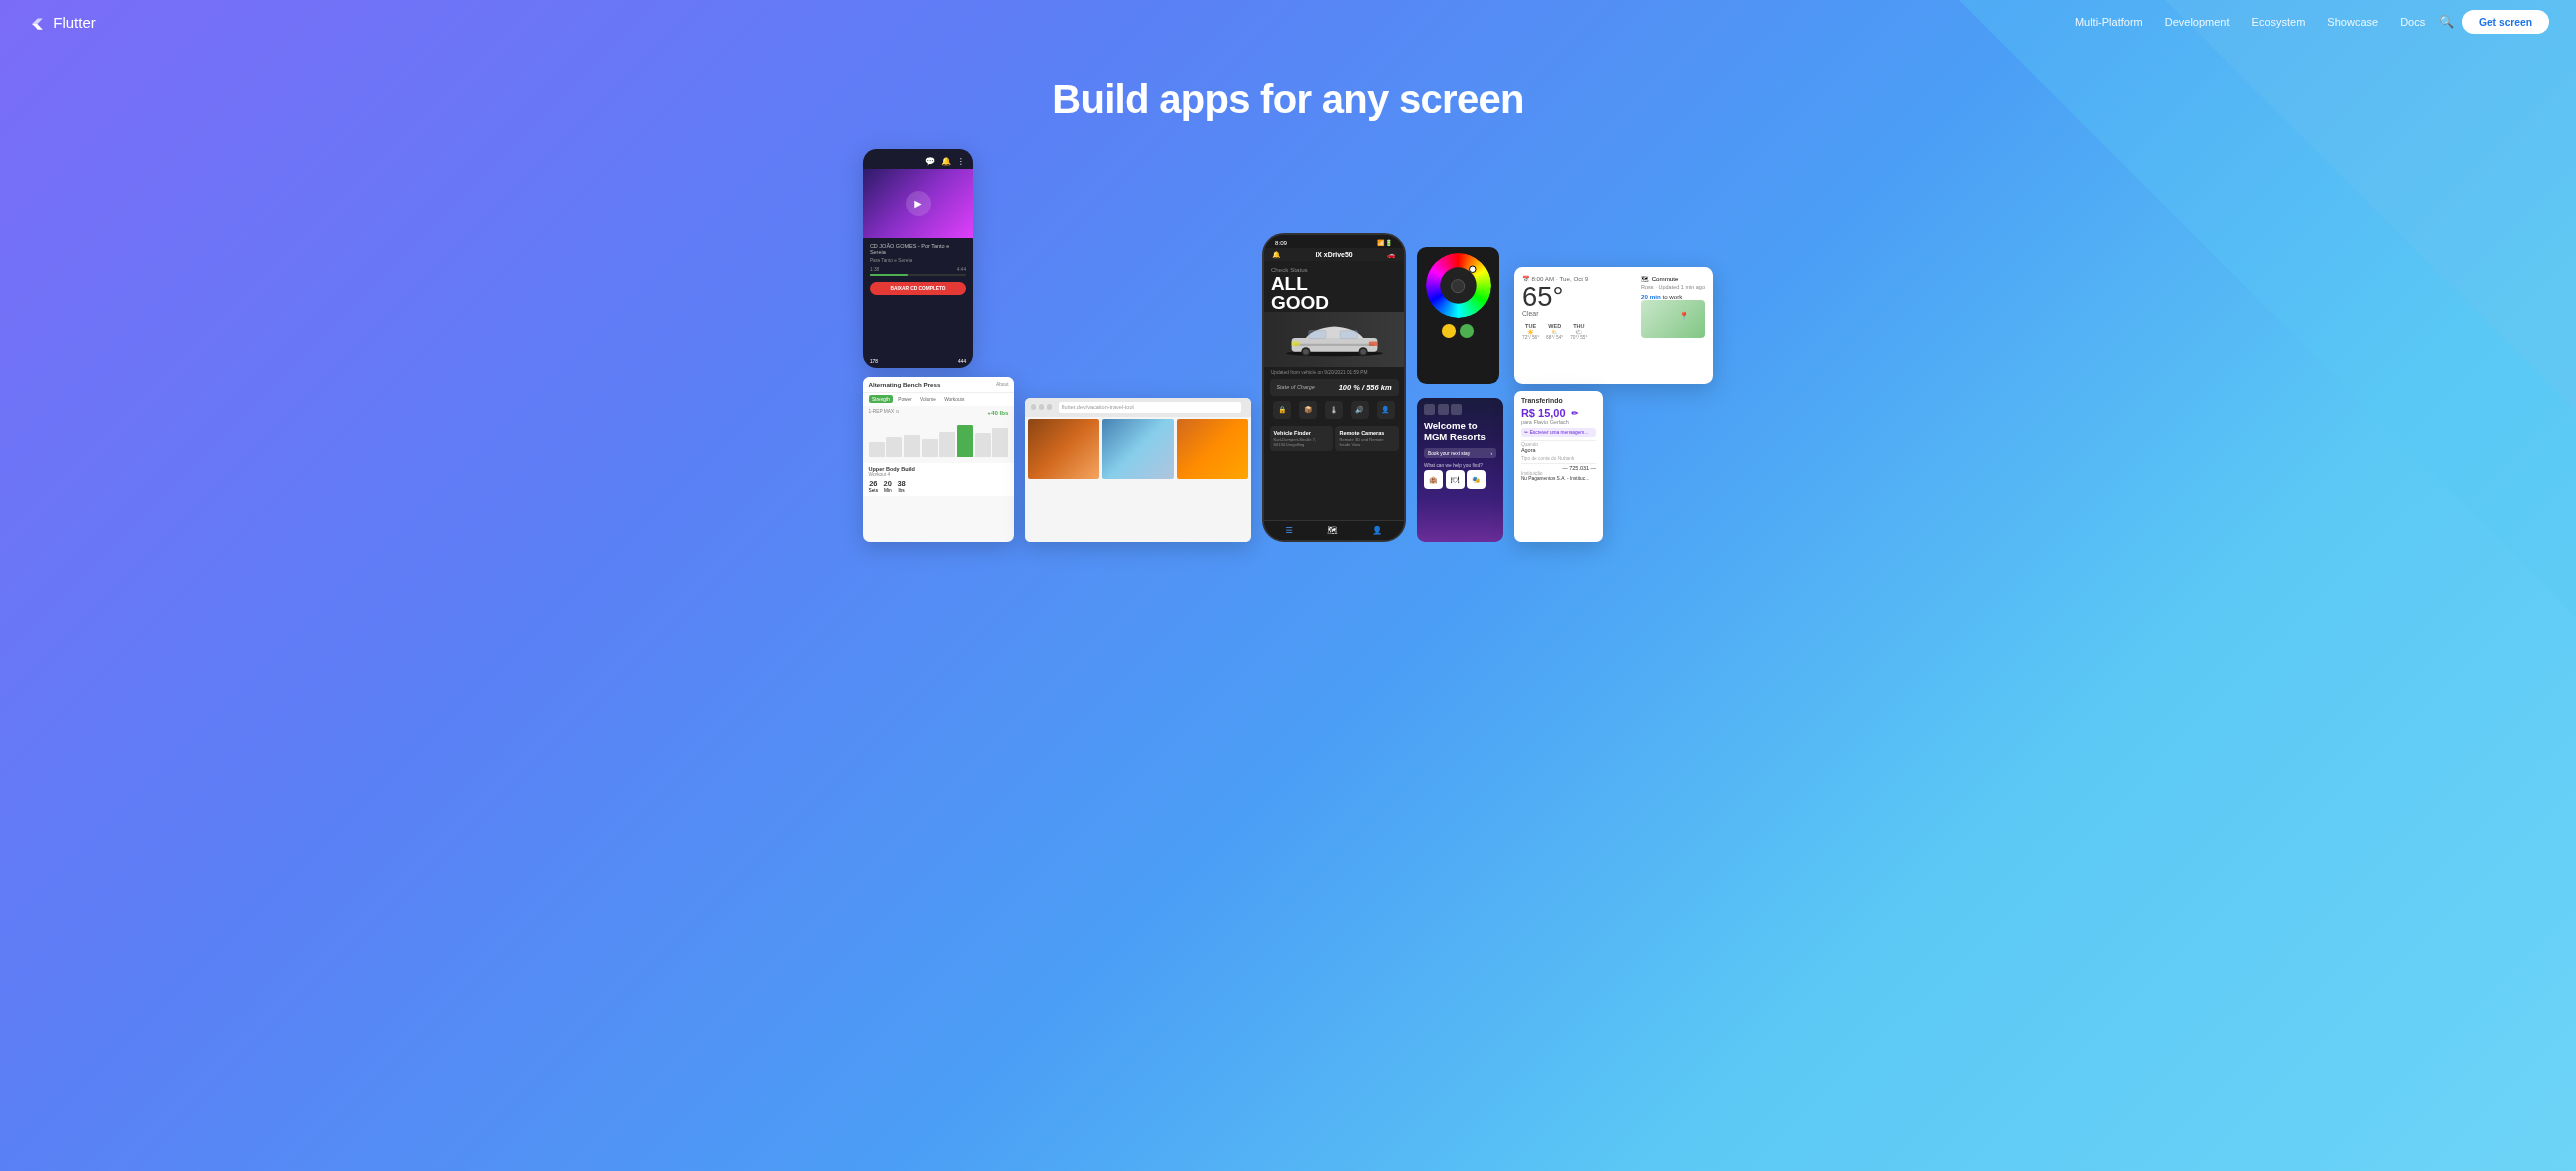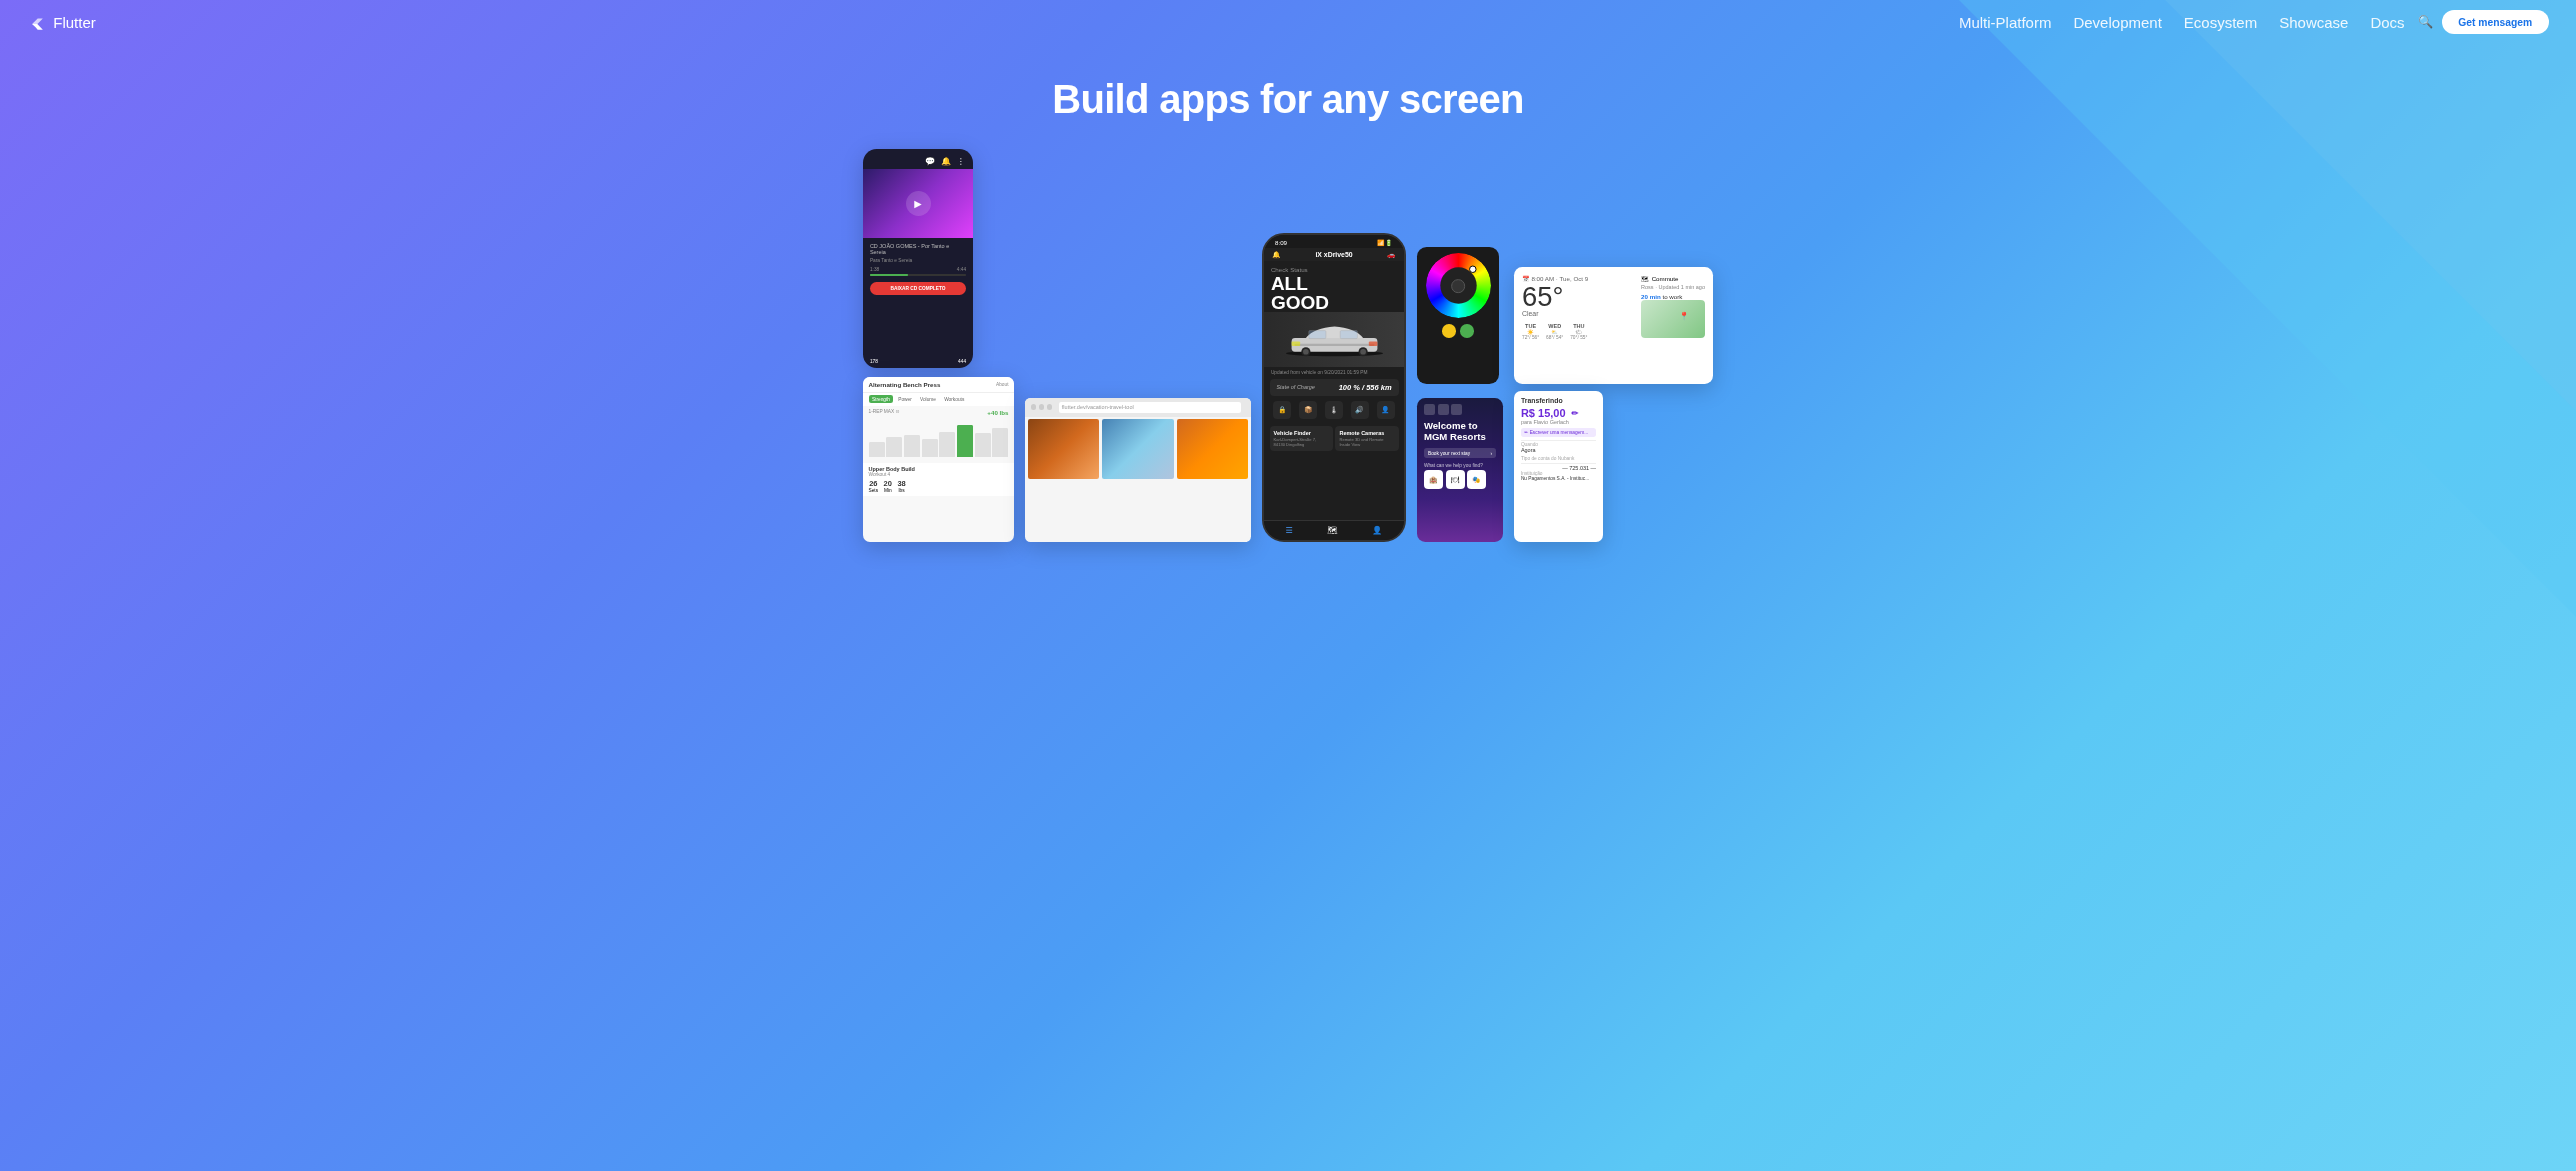--- a/index.html
+++ b/index.html
@@ -62,21 +62,21 @@
     .nav-links {
       display: flex;
       align-items: center;
       gap: 22px;
       margin-left: auto;
       margin-right: 13.7px;
     }
     .nav-link {
       color: white;
       text-decoration: none;
-      font-size: 15px;
+      font-size: 11px;
       font-weight: 400;
       opacity: 0.9;
       cursor: pointer;
     }
     .nav-search {
       color: white;
       font-size: 12.3px;
       cursor: pointer;
       opacity: 0.9;
       margin-right: 8.2px;
@@ -804,21 +804,21 @@
     <span>Flutter</span>
   </a>
   <div class="nav-links">
     <a class="nav-link" href="#">Multi-Platform</a>
     <a class="nav-link" href="#">Development</a>
     <a class="nav-link" href="#">Ecosystem</a>
     <a class="nav-link" href="#">Showcase</a>
     <a class="nav-link" href="#">Docs</a>
   </div>
   <span class="nav-search">🔍</span>
-  <button class="nav-cta">Get mensagem</button>
+  <button class="nav-cta">Get screen</button>
 </nav>
 
 <div class="hero">
   <h1 class="hero-title">Build apps for any screen</h1>
 </div>
 
 <div class="showcase-row">
 
   <div class="col-left">
 

